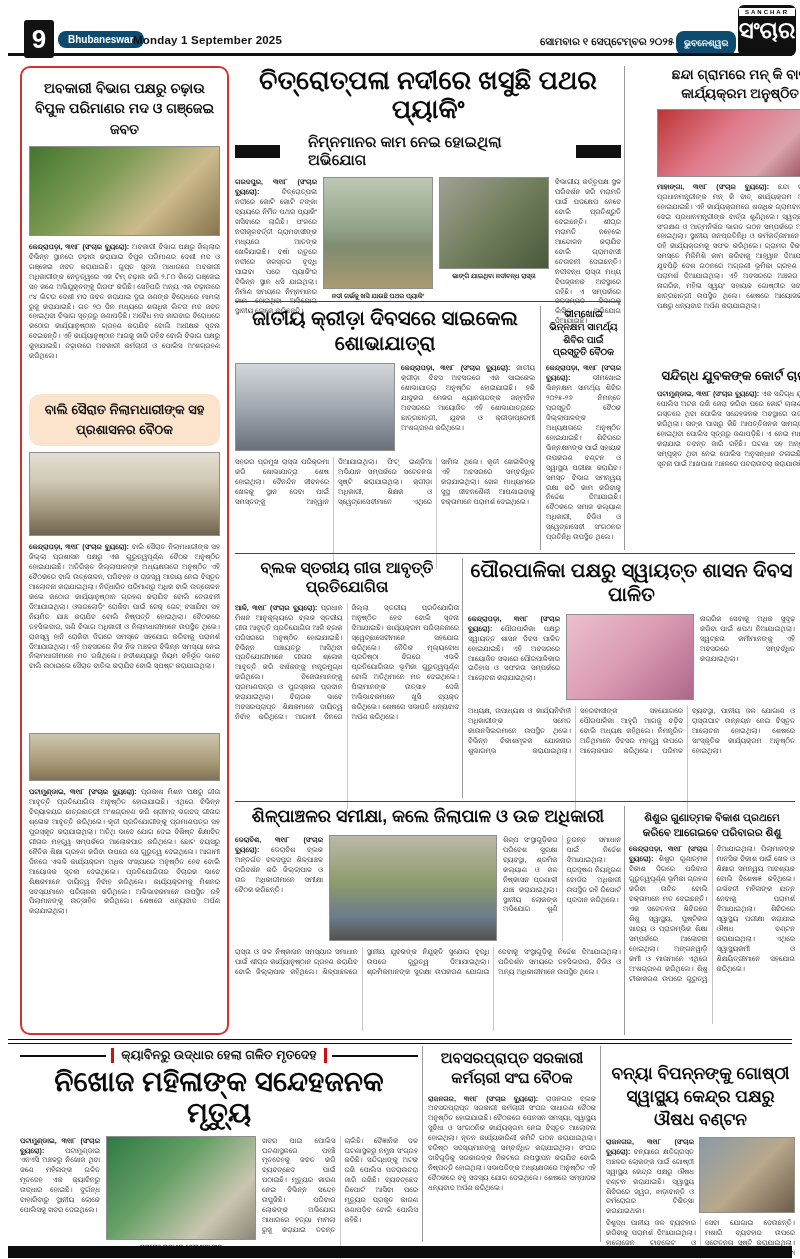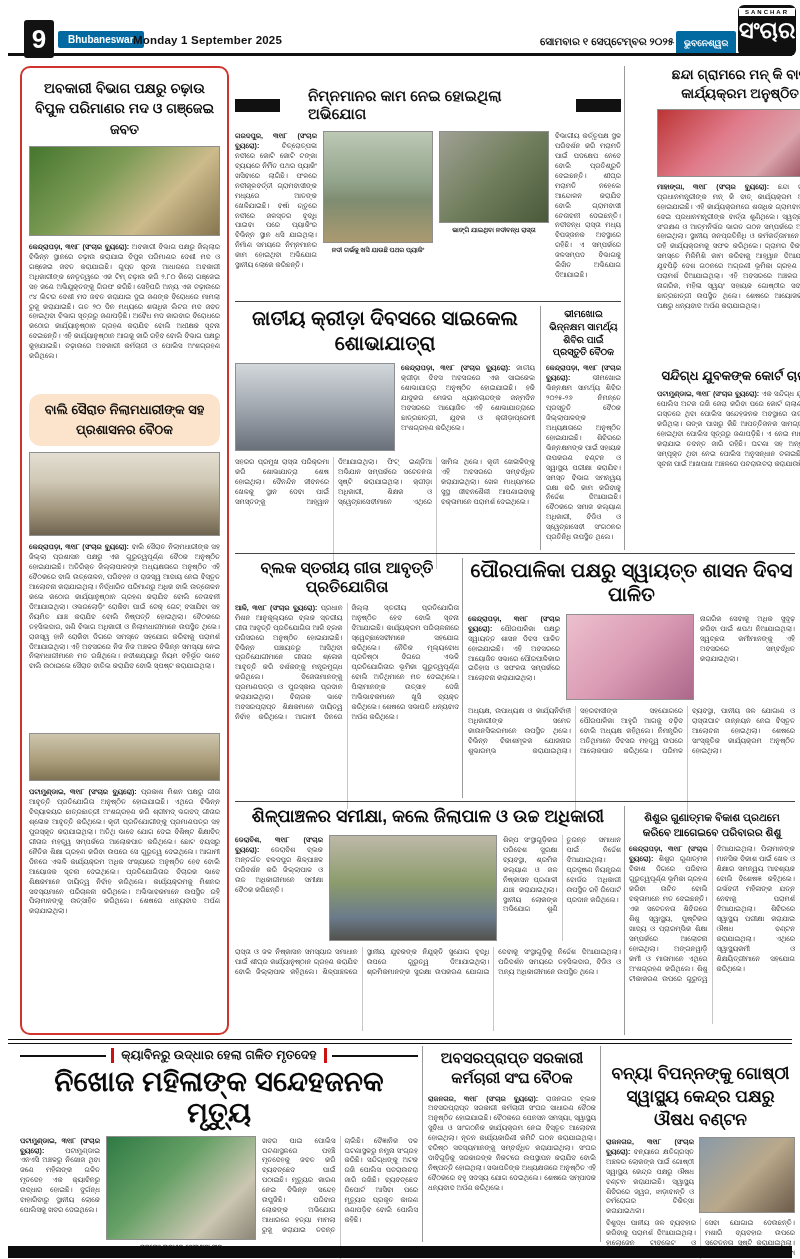--- a/index.html
+++ b/index.html
@@ -2,22 +2,22 @@
 <html><head>
 <meta charset="utf-8">
 <style>
   html,body{margin:0;padding:0;background:#e8e8e8;}
   .page{position:relative;width:800px;height:1259px;background:#ffffff;margin:0 auto;
         font-family:"Liberation Sans",sans-serif;color:#111;overflow:hidden;}
   .abs{position:absolute;}
   
   .pageno{background:#121212;color:#fff;font-weight:bold;font-size:26px;display:flex;
           align-items:center;justify-content:center;border-radius:3px;}
-  .pill{background:#0369a1;color:#fff;font-weight:bold;display:flex;align-items:center;
-        justify-content:center;border-radius:2px;}
+  .pill{background:#0c4a6e;color:#fff;font-weight:bold;display:flex;align-items:center;
+        justify-content:center;border-radius:8px;}
   .date-en{font-weight:bold;font-size:11.5px;letter-spacing:.2px;}
   .date-or{font-weight:bold;font-size:10.5px;}
   .logo-box{background:#101010;border-radius:6px;display:flex;flex-direction:column;
             align-items:center;justify-content:flex-start;padding-top:3px;}
   .logo-top{background:#ffffff;color:#000;font-size:6px;font-weight:bold;letter-spacing:2px;
             padding:1px 6px;line-height:1;}
   .logo-main{color:#fff;font-weight:bold;font-size:23px;line-height:1.25;}
   .rule-h{background:#111;}
   .rule-v{background:#9a9a9a;width:1px;}
   .rule-thin{background:#444;height:1px;}
@@ -85,21 +85,22 @@
       <span>ବାଲି ସୈରାତ ନିଲାମଧାରୀଙ୍କ ସହ ଜିଲ୍ଲା ପ୍ରଶାସନ ପକ୍ଷରୁ ଏକ ଗୁରୁତ୍ୱପୂର୍ଣ୍ଣ ବୈଠକ ଅନୁଷ୍ଠିତ ହୋଇଯାଇଛି। ଅତିରିକ୍ତ ଜିଲ୍ଲାପାଳଙ୍କ ଅଧ୍ୟକ୍ଷତାରେ ଅନୁଷ୍ଠିତ ଏହି ବୈଠକରେ ବାଲି ଉତ୍ତୋଳନ, ପରିବହନ ଓ ରାଜସ୍ୱ ଆଦାୟ ନେଇ ବିସ୍ତୃତ ଆଲୋଚନା କରାଯାଇଥିଲା। ନିର୍ଦ୍ଧାରିତ ପରିମାଣରୁ ଅଧିକ ବାଲି ଉତ୍ତୋଳନ କଲେ କଠୋର କାର୍ଯ୍ୟାନୁଷ୍ଠାନ ଗ୍ରହଣ କରାଯିବ ବୋଲି ଚେତାବନୀ ଦିଆଯାଇଥିଲା। ଓଭରଲୋଡ଼ିଂ ରୋକିବା ପାଇଁ ଚେକ୍ ଗେଟ୍ ବସାଯିବା ସହ ନିୟମିତ ଯାଞ୍ଚ କରାଯିବ ବୋଲି ନିଷ୍ପତ୍ତି ହୋଇଥିଲା। ବୈଠକରେ ତହସିଲଦାର, ଖଣି ବିଭାଗ ଅଧିକାରୀ ଓ ନିଲାମଧାରୀମାନେ ଉପସ୍ଥିତ ଥିଲେ। ରାଜସ୍ୱ ହାନି ରୋକିବା ଦିଗରେ ସମସ୍ତେ ସହଯୋଗ କରିବାକୁ ପରାମର୍ଶ ଦିଆଯାଇଥିଲା। ଏହି ଅବସରରେ ନିଜ ନିଜ ଅଞ୍ଚଳର ବିଭିନ୍ନ ସମସ୍ୟା ନେଇ ନିଲାମଧାରୀମାନେ ମତ ରଖିଥିଲେ। ନଦୀଶଯ୍ୟାରୁ ନିୟମ ବହିର୍ଭୂତ ଭାବେ ବାଲି ଉଠାଇଲେ ସୈରାତ ବାତିଲ କରାଯିବ ବୋଲି ସ୍ପଷ୍ଟ କରାଯାଇଥିଲା।</span>
     </div>
     <div class="ph ph-gita" style="width:100%;height:48px;margin-top:5px;"></div>
     <div class="body-sm" style="height:220px;margin-top:6px;">
       <b>ପଟାମୁଣ୍ଡାଇ, ୩୧ା୮ (ସଂଚାର ବ୍ୟୁରୋ):</b>
       <span>ପ୍ରକାଶ ମିଶନ ପକ୍ଷରୁ ଗୀତା ଆବୃତ୍ତି ପ୍ରତିଯୋଗିତା ଅନୁଷ୍ଠିତ ହୋଇଯାଇଛି। ଏଥିରେ ବିଭିନ୍ନ ବିଦ୍ୟାଳୟର ଛାତ୍ରଛାତ୍ରୀ ଅଂଶଗ୍ରହଣ କରି ଶ୍ରୀମଦ୍ ଭଗବଦ୍ ଗୀତାର ଶ୍ଳୋକ ଆବୃତ୍ତି କରିଥିଲେ। କୃତୀ ପ୍ରତିଯୋଗୀଙ୍କୁ ପ୍ରମାଣପତ୍ର ସହ ପୁରସ୍କୃତ କରାଯାଇଥିଲା। ଅତିଥି ଭାବେ ଯୋଗ ଦେଇ ବିଶିଷ୍ଟ ଶିକ୍ଷାବିତ୍ ଗୀତାର ମହତ୍ତ୍ୱ ସମ୍ପର୍କରେ ଆଲୋକପାତ କରିଥିଲେ। ଛୋଟ ବୟସରୁ ନୈତିକ ଶିକ୍ଷା ଗ୍ରହଣ କରିବା ଉପରେ ସେ ଗୁରୁତ୍ୱ ଦେଇଥିଲେ। ଆଗାମୀ ଦିନରେ ଏଭଳି କାର୍ଯ୍ୟକ୍ରମ ଅଧିକ ସଂଖ୍ୟାରେ ଅନୁଷ୍ଠିତ ହେବ ବୋଲି ଆୟୋଜକ ସୂଚନା ଦେଇଥିଲେ। ପ୍ରତିଯୋଗିତାର ବିଚାରକ ଭାବେ ଶିକ୍ଷକମାନେ ଦାୟିତ୍ୱ ନିର୍ବାହ କରିଥିଲେ। କାର୍ଯ୍ୟକ୍ରମକୁ ମିଶନର ସଦସ୍ୟମାନେ ପରିଚାଳନା କରିଥିଲେ। ଅଭିଭାବକମାନେ ଉପସ୍ଥିତ ରହି ପିଲାମାନଙ୍କୁ ଉତ୍ସାହିତ କରିଥିଲେ। ଶେଷରେ ଧନ୍ୟବାଦ ଅର୍ପଣ କରାଯାଇଥିଲା।</span>
     </div>
   </div>
 
   <div class="abs" style="left:235px;top:66px;width:386px;height:232px;">
-    <div class="subtitle-row" style="margin-top:21px;gap:28px;">
+    <div class="hl hl-main">ଚିତ୍ରୋତ୍ପଳା ନଦୀରେ ଖସୁଛି ପଥର ପ୍ୟାକିଂ</div>
+    <div class="subtitle-row" style="margin-top:10px;gap:28px;">
       <span class="blackbar"></span>
       <span class="subtitle">ନିମ୍ନମାନର କାମ ନେଇ ହୋଇଥିଲା ଅଭିଯୋଗ</span>
       <span class="blackbar"></span>
     </div>
     <div style="display:flex;gap:6px;margin-top:8px;height:158px;">
       <div class="body-sm" style="width:82px;">
         <b>ଗରଦପୁର, ୩୧ା୮ (ସଂଚାର ବ୍ୟୁରୋ):</b>
         <span>ଚିତ୍ରୋତ୍ପଳା ନଦୀରେ କୋଟି କୋଟି ଟଙ୍କା ବ୍ୟୟରେ ନିର୍ମିତ ପଥର ପ୍ୟାକିଂ ଖସିବାରେ ଲାଗିଛି। ଫଳରେ ନଦୀକୂଳବର୍ତ୍ତୀ ଗ୍ରାମବାସୀଙ୍କ ମଧ୍ୟରେ ଆତଙ୍କ ଖେଳିଯାଇଛି। ବର୍ଷା ଋତୁରେ ନଦୀରେ ଜଳସ୍ତର ବୃଦ୍ଧି ପାଇବା ପରେ ପ୍ୟାକିଂର ବିଭିନ୍ନ ସ୍ଥାନ ଧସି ଯାଇଥିଲା। ନିର୍ମାଣ ସମୟରେ ନିମ୍ନମାନର କାମ ହୋଇଥିବା ଅଭିଯୋଗ ସ୍ଥାନୀୟ ଲୋକେ କରିଛନ୍ତି।</span>
       </div>
       <div style="width:110px;">

